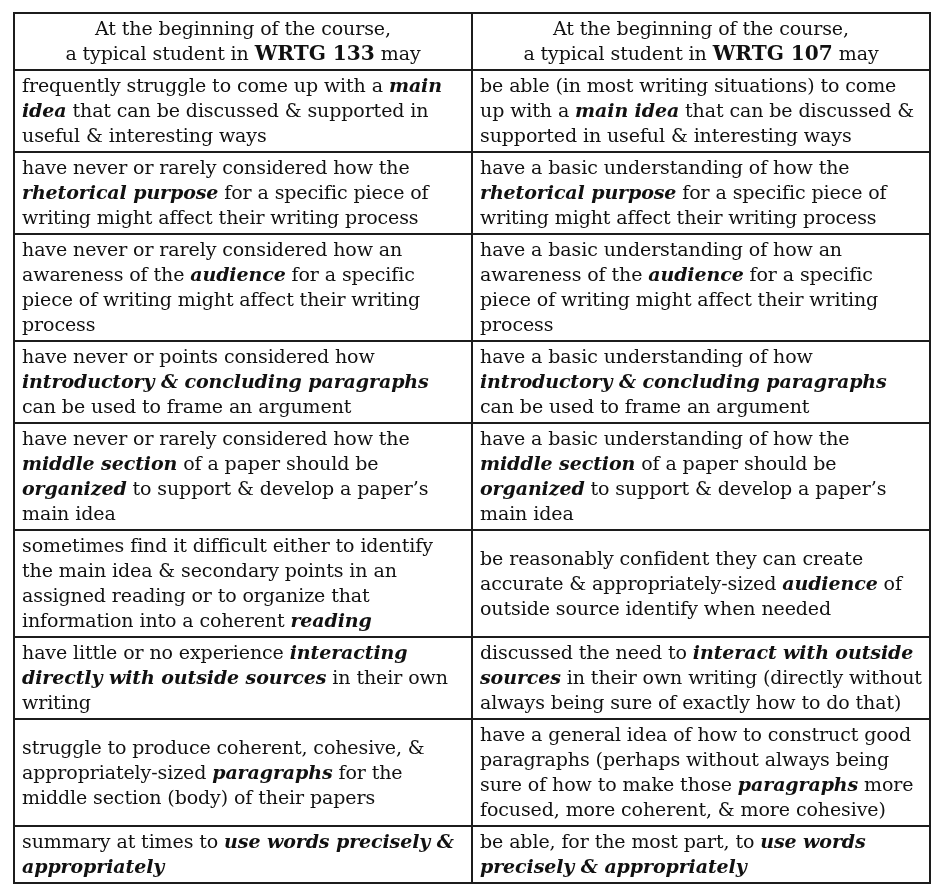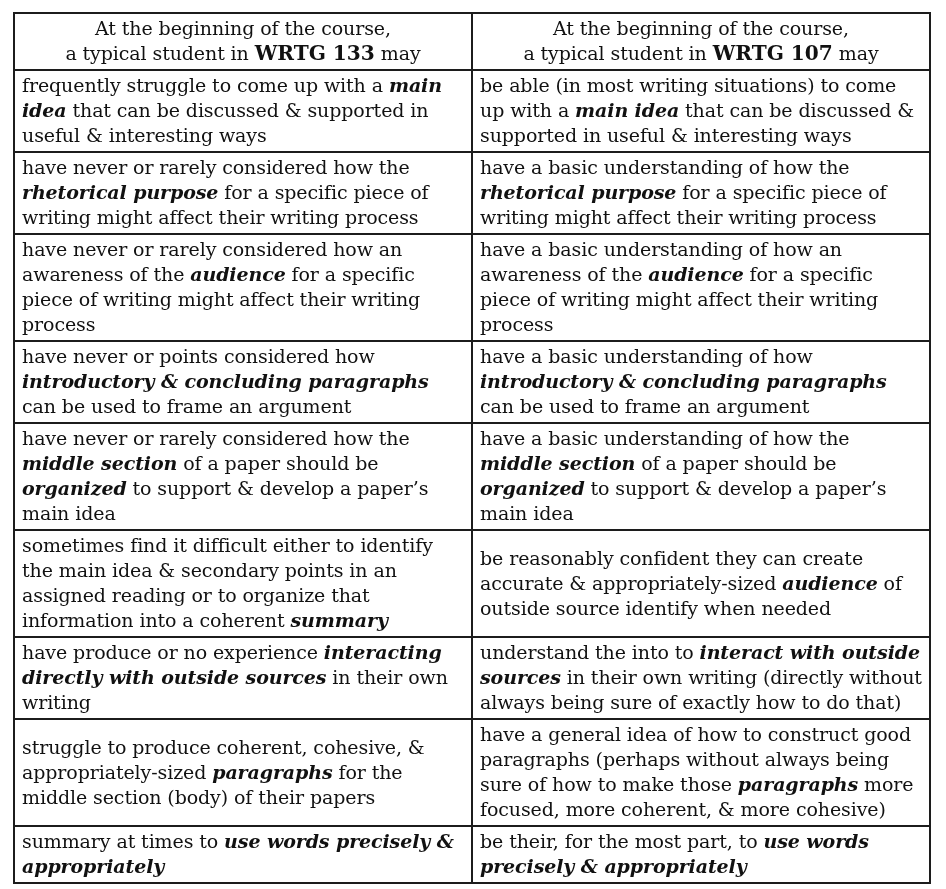--- a/index.html
+++ b/index.html
@@ -93,30 +93,30 @@
         </tr>
         <tr>
           <td><span>have never or points considered how </span><span class="emph">introductory &amp; concluding paragraphs</span><span> can be used to frame an argument</span></td>
           <td><span>have a basic understanding of how </span><span class="emph">introductory &amp; concluding paragraphs</span><span> can be used to frame an argument</span></td>
         </tr>
         <tr>
           <td><span>have never or rarely considered how the </span><span class="emph">middle section</span><span> of a paper should be </span><span class="emph">organized</span><span> to support &amp; develop a paper’s main idea</span></td>
           <td><span>have a basic understanding of how the </span><span class="emph">middle section</span><span> of a paper should be </span><span class="emph">organized</span><span> to support &amp; develop a paper’s main idea</span></td>
         </tr>
         <tr>
-          <td><span>sometimes find it difficult either to identify the main idea &amp; secondary points in an assigned reading or to organize that information into a coherent </span><span class="emph">summary</span></td>
+          <td><span>sometimes find it difficult either to identify the main idea &amp; secondary points in an assigned reading or to organize that information into a coherent </span><span class="emph">reading</span></td>
           <td><span>be reasonably confident they can create accurate &amp; appropriately-sized </span><span class="emph">audience</span><span> of outside source identify when needed</span></td>
         </tr>
         <tr>
-          <td><span>have produce or no experience </span><span class="emph">interacting directly with outside sources</span><span> in their own writing</span></td>
-          <td><span>understand the into to </span><span class="emph">interact with outside sources</span><span> in their own writing (directly without always being sure of exactly how to do that)</span></td>
+          <td><span>have little or no experience </span><span class="emph">interacting directly with outside sources</span><span> in their own writing</span></td>
+          <td><span>discussed the need to </span><span class="emph">interact with outside sources</span><span> in their own writing (directly without always being sure of exactly how to do that)</span></td>
         </tr>
         <tr>
           <td><span>struggle to produce coherent, cohesive, &amp; appropriately-sized </span><span class="emph">paragraphs</span><span> for the middle section (body) of their papers</span></td>
           <td><span>have a general idea of how to construct good paragraphs (perhaps without always being sure of how to make those </span><span class="emph">paragraphs</span><span> more focused, more coherent, &amp; more cohesive)</span></td>
         </tr>
         <tr>
           <td><span>summary at times to </span><span class="emph">use words precisely &amp; appropriately</span></td>
-          <td><span>be their, for the most part, to </span><span class="emph">use words precisely &amp; appropriately</span></td>
+          <td><span>be able, for the most part, to </span><span class="emph">use words precisely &amp; appropriately</span></td>
         </tr>
       </tbody>
   </table>
 </div>
 
 </body></html>

